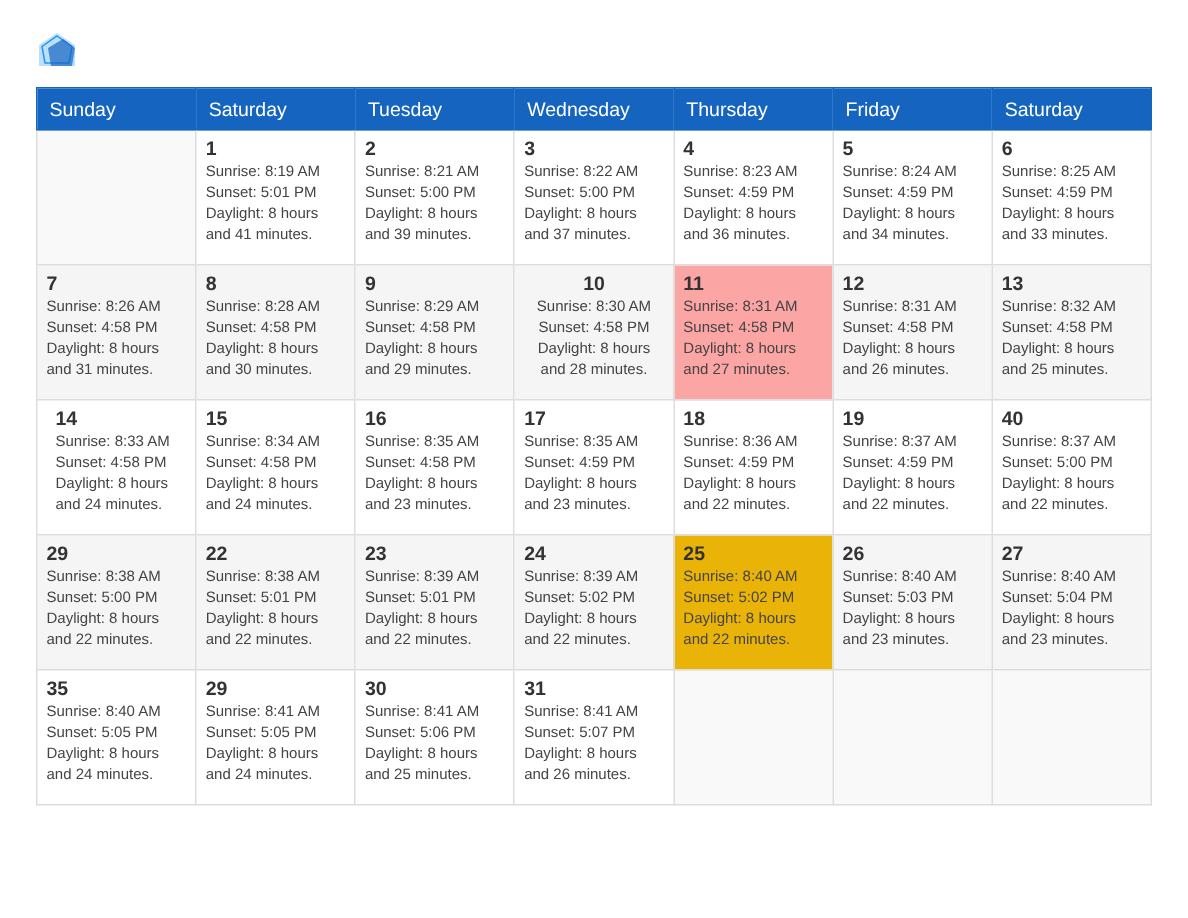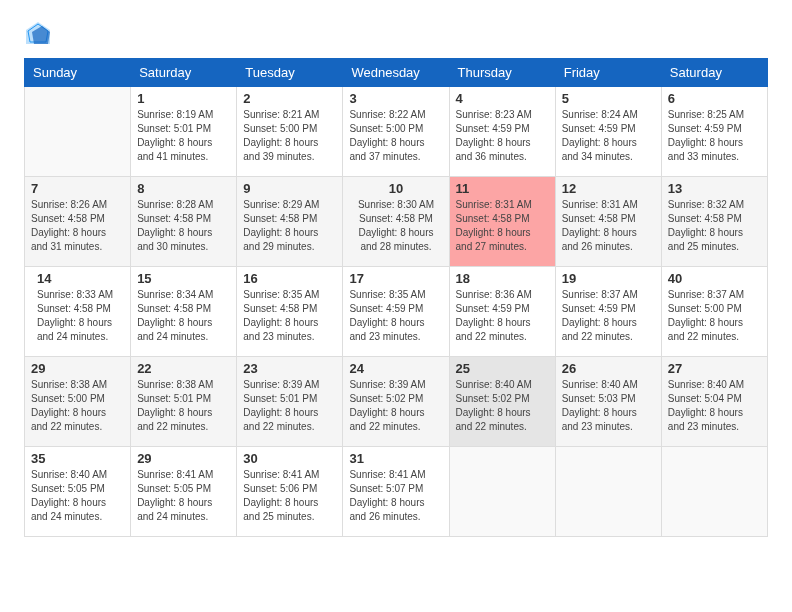--- a/index.html
+++ b/index.html
@@ -228,21 +228,21 @@
           <div class="day-info">Sunrise: 8:38 AM<br>Sunset: 5:01 PM<br>Daylight: 8 hours and 22 minutes.</div>
         </td>
         <td style="background-color: rgb(245, 245, 245);">
           <div class="day-number">23</div>
           <div class="day-info">Sunrise: 8:39 AM<br>Sunset: 5:01 PM<br>Daylight: 8 hours and 22 minutes.</div>
         </td>
         <td style="background-color: rgb(245, 245, 245);">
           <div class="day-number">24</div>
           <div class="day-info">Sunrise: 8:39 AM<br>Sunset: 5:02 PM<br>Daylight: 8 hours and 22 minutes.</div>
         </td>
-        <td style="background-color: #e5e5e5;">
+        <td style="background-color: #eab308;">
           <div class="day-number">25</div>
           <div class="day-info">Sunrise: 8:40 AM<br>Sunset: 5:02 PM<br>Daylight: 8 hours and 22 minutes.</div>
         </td>
         <td style="background-color: rgb(245, 245, 245);">
           <div class="day-number">26</div>
           <div class="day-info">Sunrise: 8:40 AM<br>Sunset: 5:03 PM<br>Daylight: 8 hours and 23 minutes.</div>
         </td>
         <td style="background-color: rgb(245, 245, 245); margin-top: 45px;">
           <div class="day-number">27</div>
           <div class="day-info">Sunrise: 8:40 AM<br>Sunset: 5:04 PM<br>Daylight: 8 hours and 23 minutes.</div>

